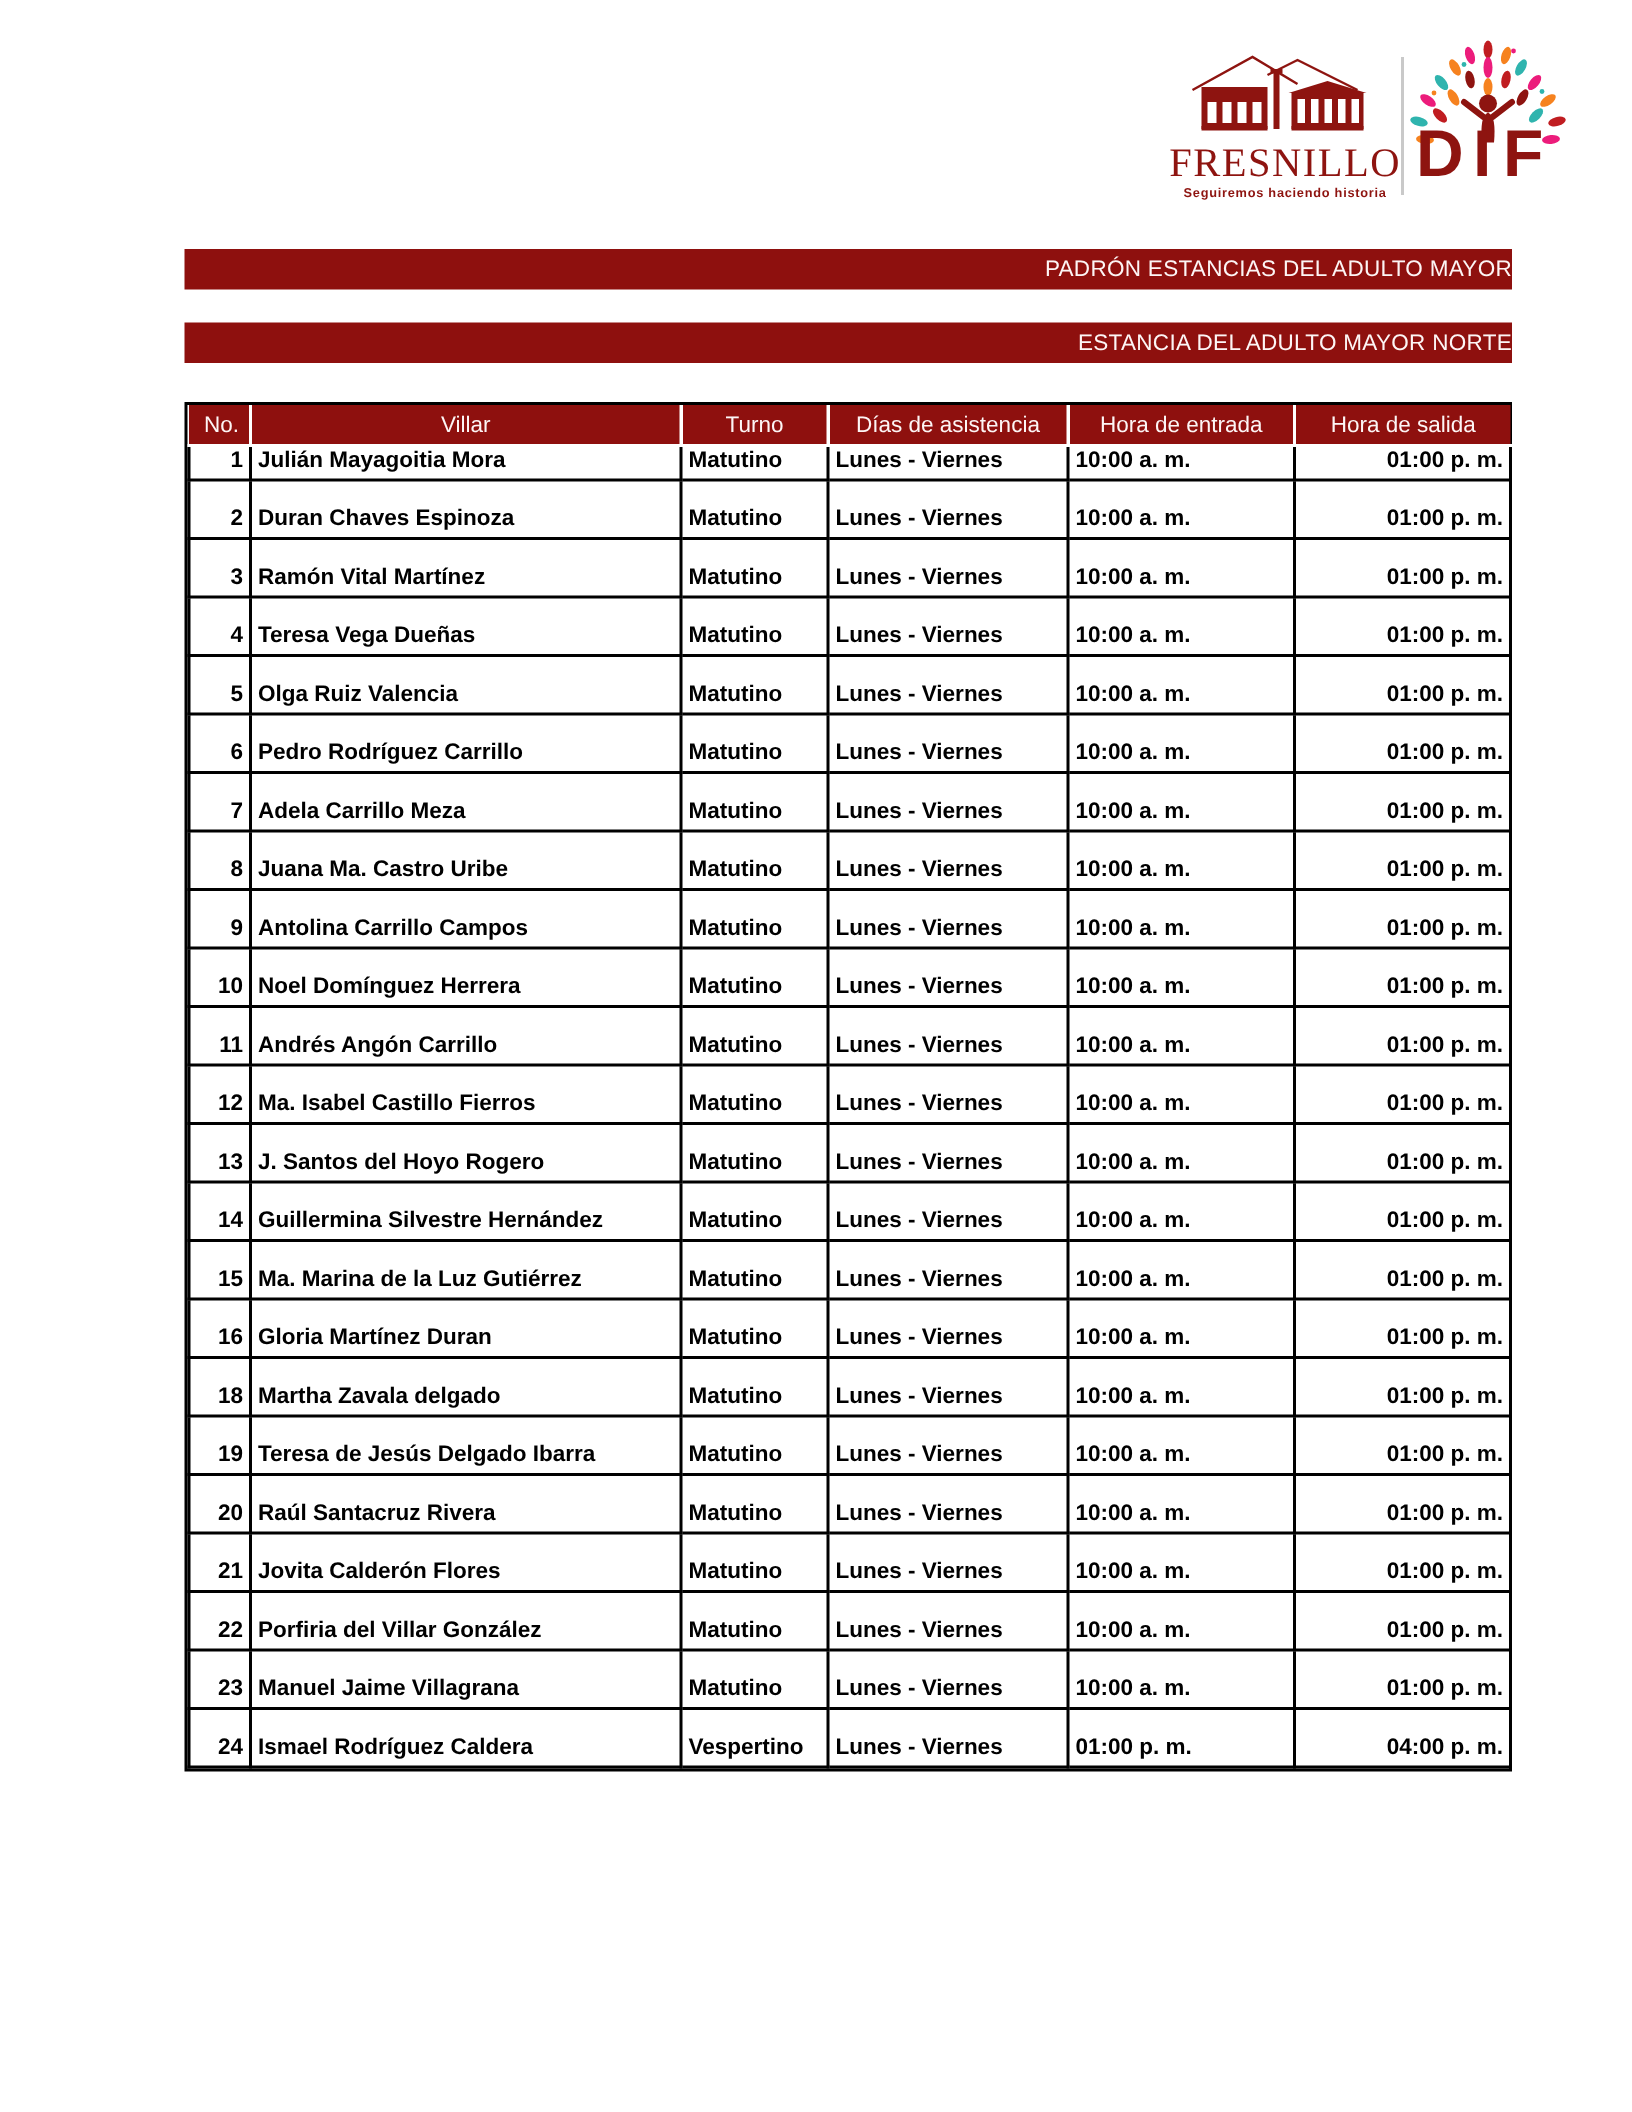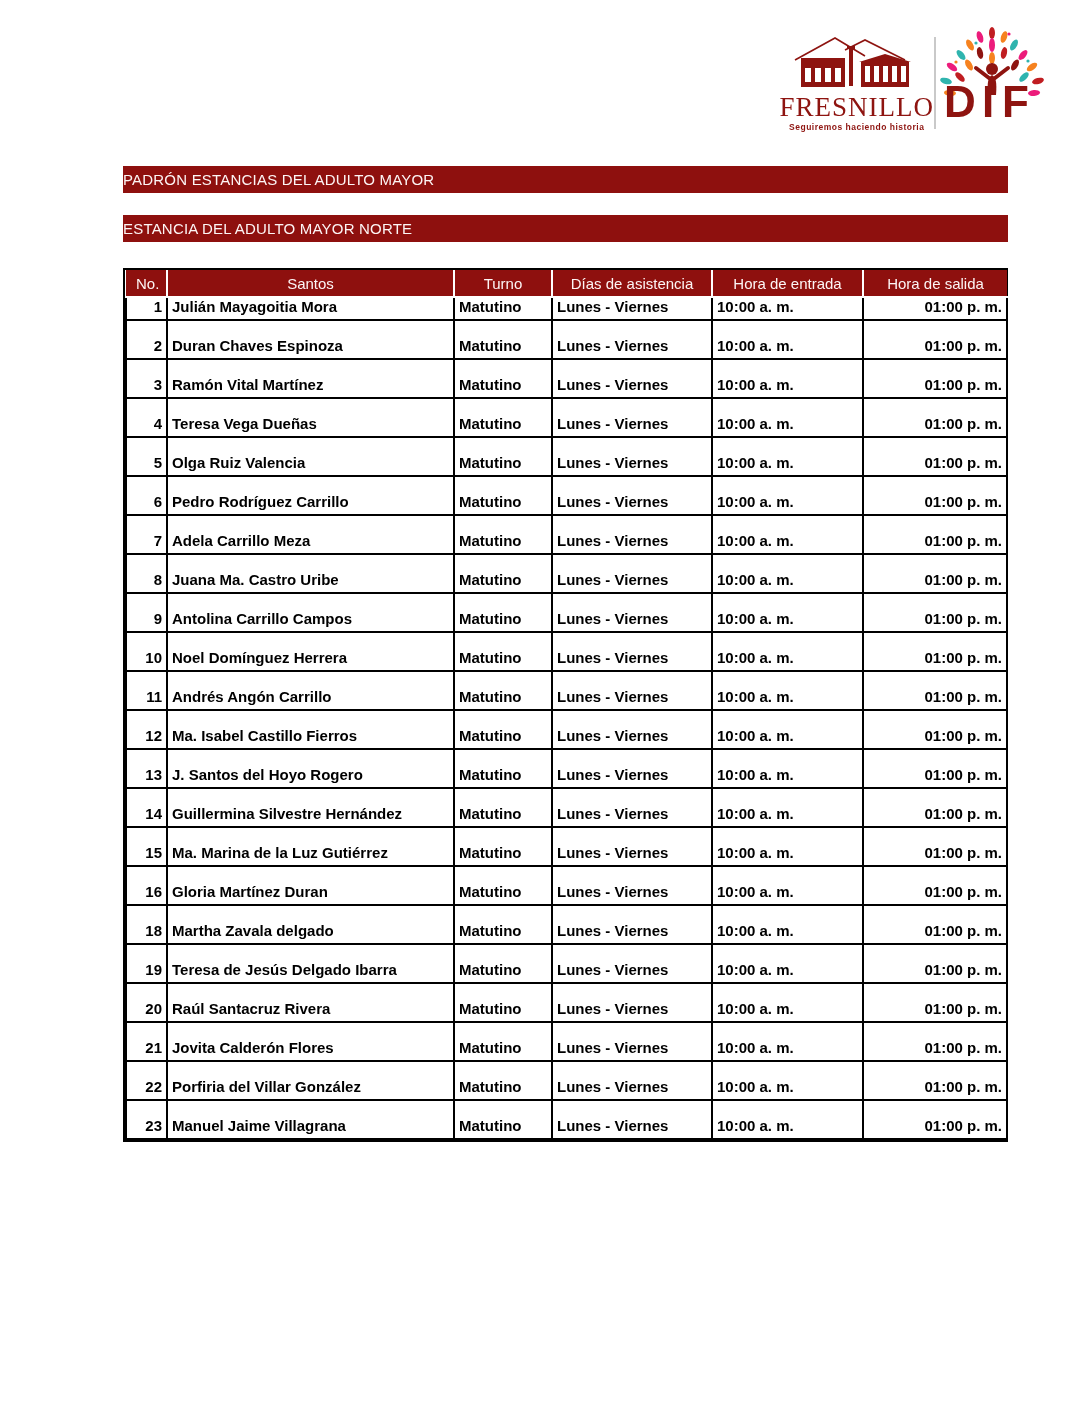--- a/index.html
+++ b/index.html
@@ -50,21 +50,21 @@
 
   
   .banner {
     position: absolute;
     left: 123px;
     width: 885px;
     height: 27px;
     background: #8e100e;
     color: #fdf5f5;
     font-size: 15px;
-    text-align: left;
+    text-align: right;
     line-height: 27px;
     letter-spacing: 0.2px;
   }
   .banner-main { top: 166px; }
   .banner-sub  { top: 215px; }
 
   
   .table-wrap {
     position: absolute;
     left: 123px;
@@ -214,21 +214,21 @@
         <col style="width:41px">
         <col style="width:287px">
         <col style="width:98px">
         <col style="width:160px">
         <col style="width:151px">
         <col style="width:144px">
       </colgroup>
       <thead>
         <tr>
           <th>No.</th>
-          <th>Santos</th>
+          <th>Villar</th>
           <th>Turno</th>
           <th>Días de asistencia</th>
           <th>Hora de entrada</th>
           <th>Hora de salida</th>
         </tr>
       </thead>
       <tbody id="roster-body">
           <tr class="first">
       <td class="c-no">1</td>
       <td class="c-nombre">Julián Mayagoitia Mora</td>
@@ -398,17 +398,25 @@
       <td class="c-salida">01:00 p. m.</td>
     </tr>
           <tr>
       <td class="c-no">23</td>
       <td class="c-nombre">Manuel Jaime Villagrana</td>
       <td class="c-turno">Matutino</td>
       <td class="c-dias">Lunes - Viernes</td>
       <td class="c-entrada">10:00 a. m.</td>
       <td class="c-salida">01:00 p. m.</td>
     </tr>
+          <tr>
+      <td class="c-no">24</td>
+      <td class="c-nombre">Ismael Rodríguez Caldera</td>
+      <td class="c-turno">Vespertino</td>
+      <td class="c-dias">Lunes - Viernes</td>
+      <td class="c-entrada">01:00 p. m.</td>
+      <td class="c-salida">04:00 p. m.</td>
+    </tr>
         </tbody>
     </table>
   </div>
 
 </div>
 
 </body></html>

